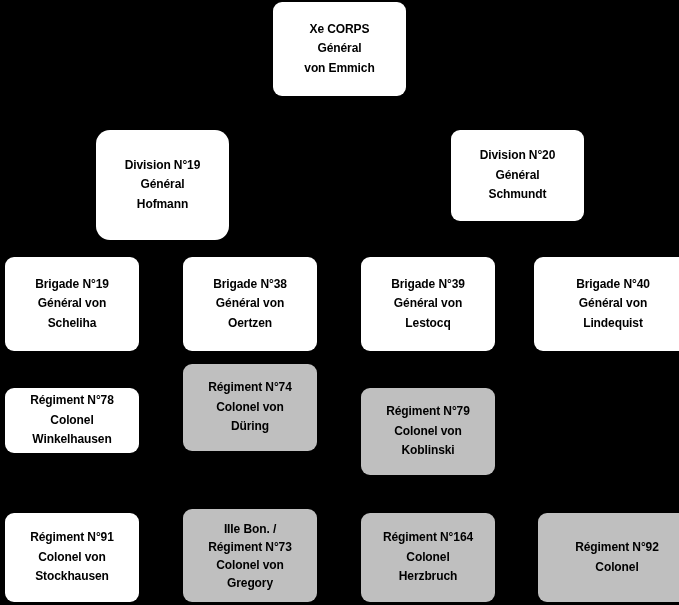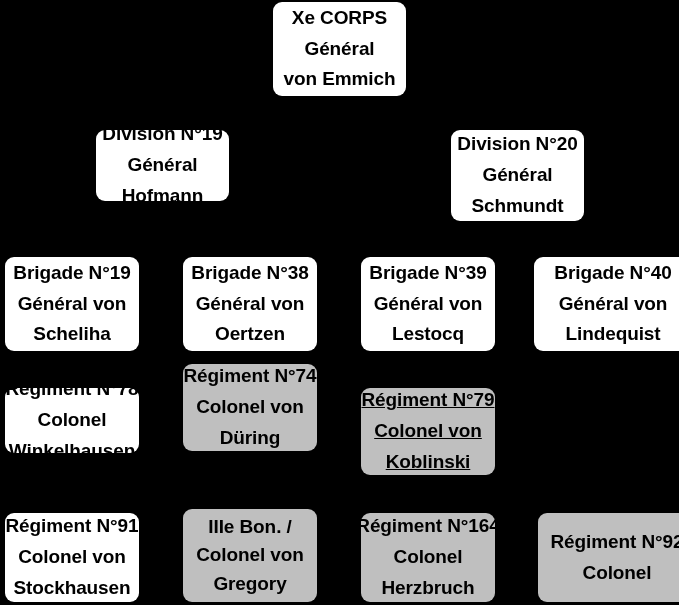--- a/index.html
+++ b/index.html
@@ -19,45 +19,45 @@
     position: absolute;
     box-sizing: border-box;
     border-radius: 9px;
     display: flex;
     flex-direction: column;
     align-items: center;
     justify-content: center;
     text-align: center;
     color: #000000;
     font-weight: bold;
-    font-size: 19px;
+    font-size: 12px;
     line-height: 1.62;
     letter-spacing: -0.1px;
     padding: 2px 4px;
   }
   .node.fill-white { background: #ffffff; }
   .node.fill-gray  { background: #bfbfbf; }
   .node .line {
     display: block;
     white-space: nowrap;
   }
   
   #node-corps { left: 273px; top: 2px; width: 133px; height: 94px; }
   
-  #node-div-19 { left: 96px;  top: 130px; width: 133px; height: 71px; }
+  #node-div-19 { left: 96px;  top: 130px; width: 133px; height: 110px; border-radius: 14px; }
   #node-div-20 { left: 451px; top: 130px; width: 133px; height: 91px; }
   
   #node-bde-37 { left: 5px;   top: 257px; width: 134px; height: 94px; }
   #node-bde-38 { left: 183px; top: 257px; width: 134px; height: 94px; }
   #node-bde-39 { left: 361px; top: 257px; width: 134px; height: 94px; }
   #node-bde-40 { left: 534px; top: 257px; width: 158px; height: 94px; }
   
   #node-rgt-78 { left: 5px;   top: 388px; width: 134px; height: 65px; }
   #node-rgt-74 { left: 183px; top: 364px; width: 134px; height: 87px; text-align: right; }
-  #node-rgt-79 { left: 361px; top: 388px; width: 134px; height: 87px; text-decoration: underline; }
+  #node-rgt-79 { left: 361px; top: 388px; width: 134px; height: 87px; }
   #node-rgt-77 { left: 538px; top: 388px; width: 135px; height: 87px; }
   
   #node-rgt-91  { left: 5px;   top: 513px; width: 134px; height: 89px; }
   #node-rgt-73  { left: 183px; top: 509px; width: 134px; height: 93px; }
   #node-rgt-164 { left: 361px; top: 513px; width: 134px; height: 89px; }
   #node-rgt-92  { left: 538px; top: 513px; width: 158px; height: 89px; }
   
   #node-rgt-73 { line-height: 1.5; border-radius: 9px; }
 </style>
 </head>
@@ -127,20 +127,21 @@
 
 
   <div class="node fill-white" id="node-rgt-91">
     <span class="line">Régiment N°91</span>
     <span class="line">Colonel von</span>
     <span class="line">Stockhausen</span>
   </div>
 
   <div class="node fill-gray" id="node-rgt-73">
     <span class="line">IIIe Bon. /</span>
+    <span class="line">Régiment N°73</span>
     <span class="line">Colonel von</span>
     <span class="line">Gregory</span>
   </div>
 
   <div class="node fill-gray" id="node-rgt-164">
     <span class="line">Régiment N°164</span>
     <span class="line">Colonel</span>
     <span class="line">Herzbruch</span>
   </div>
 

